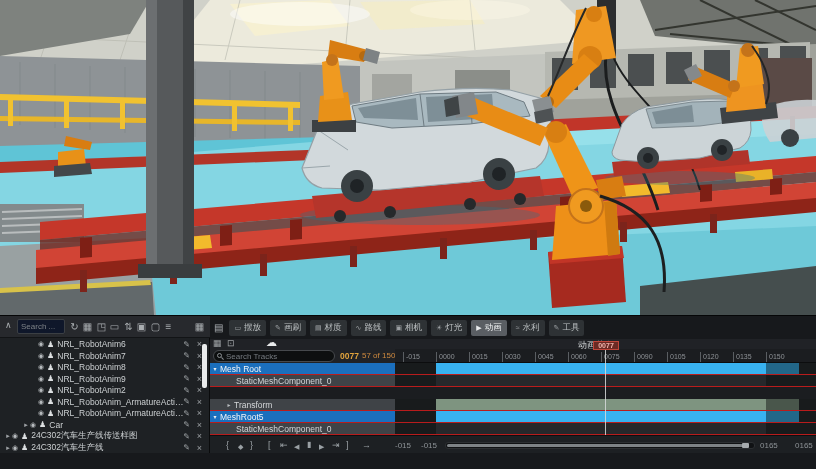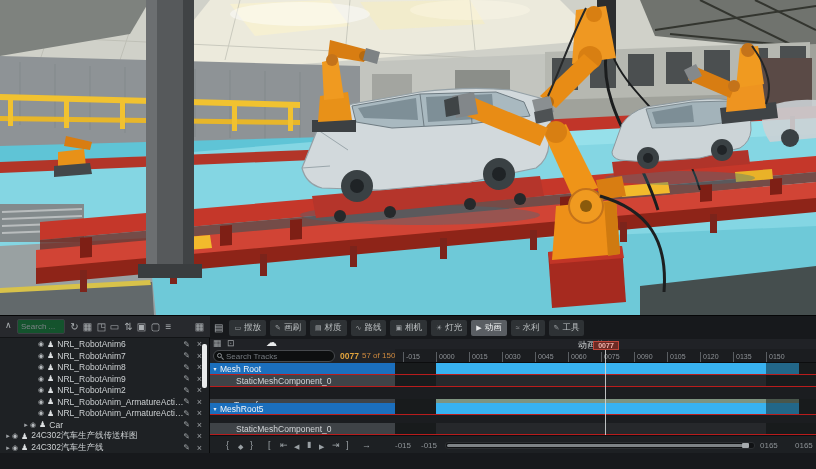--- a/index.html
+++ b/index.html
@@ -7,21 +7,21 @@
   #stage{position:relative;width:816px;height:469px;overflow:hidden;background:#17191c;}
   
   #vp{position:absolute;left:0;top:0;width:816px;height:315px;background:#9fa8a8;}
   #vp svg{display:block;}
   
   #bp{position:absolute;left:0;top:315px;width:816px;height:154px;background:#17191c;border-top:1px solid #050607;}
   
   #lp{position:absolute;left:0;top:0;width:210px;height:137px;background:#1e2124;border-right:1px solid #0a0b0c;}
   #lp-head{position:absolute;left:0;top:0;width:210px;height:22px;background:#27292d;border-bottom:1px solid #121416;}
   .chev{position:absolute;left:5px;top:4px;color:#a7abae;font-size:9px;cursor:pointer;}
-  #lp-search{position:absolute;left:17px;top:3px;width:48px;height:15px;background:#14532d;border:1px solid #3b3f43;border-radius:2px;color:#9aa0a4;font-size:8px;padding:0 3px;}
+  #lp-search{position:absolute;left:17px;top:3px;width:48px;height:15px;background:#0f172a;border:1px solid #3b3f43;border-radius:2px;color:#9aa0a4;font-size:8px;padding:0 3px;}
   #lp-search::placeholder{color:#7d8287;}
   .tbi{position:absolute;top:3px;width:13px;height:15px;color:#a9adb0;font-size:10px;line-height:15px;text-align:center;cursor:pointer;}
   .tree-row{position:absolute;left:0;width:210px;height:12px;display:flex;align-items:center;color:#ccd0d2;font-size:8.5px;white-space:nowrap;cursor:pointer;}
   .tr-arrow{width:8px;color:#9ea2a5;font-size:7px;text-align:center;flex:0 0 auto;}
   .tr-eye{color:#b6babd;font-size:7px;margin-right:3px;flex:0 0 auto;}
   .tr-actor{color:#dde0e2;font-size:8px;margin-right:3px;flex:0 0 auto;}
   .tr-label{overflow:hidden;text-overflow:ellipsis;max-width:130px;}
   .tr-edit{position:absolute;right:20px;color:#9a9ea1;font-size:8px;cursor:pointer;}
   .tr-del{position:absolute;right:8px;color:#9a9ea1;font-size:9px;cursor:pointer;}
   #lp-scroll{position:absolute;right:2px;top:28px;width:5px;height:44px;background:#e9ebec;border-radius:2px;cursor:pointer;}
@@ -491,21 +491,21 @@
           <div class="trk-name child" style="padding-left:14px">
               <span class="trk-arrow" style="color:#b9bdc0">▸</span>
               <span>Transform</span>
             </div>
           <div class="trk-lane">
               <div class="bar green"></div>
               <div class="dimL"></div>
               <div class="dimR"></div>
             </div>
         </div>
-        <div class="trk" style="top:40px">
+        <div class="trk" style="top:48px">
           <div class="trk-name hdr">
               <span class="trk-arrow">▾</span>
               <span>MeshRoot5</span>
             </div>
           <div class="trk-lane">
               <div class="bar cyan"></div>
               <div class="dimL"></div>
               <div class="dimR"></div>
             </div>
         </div>

